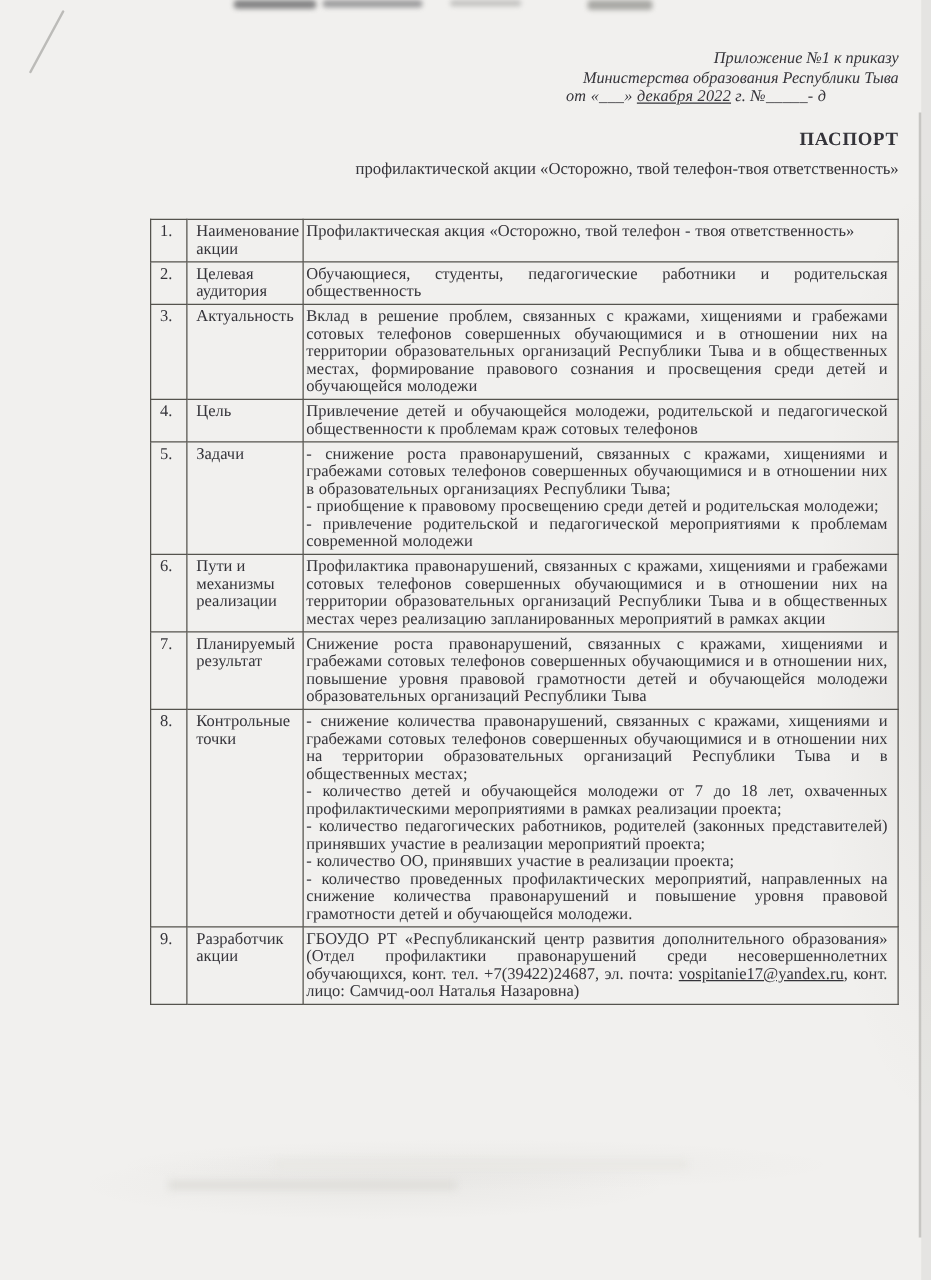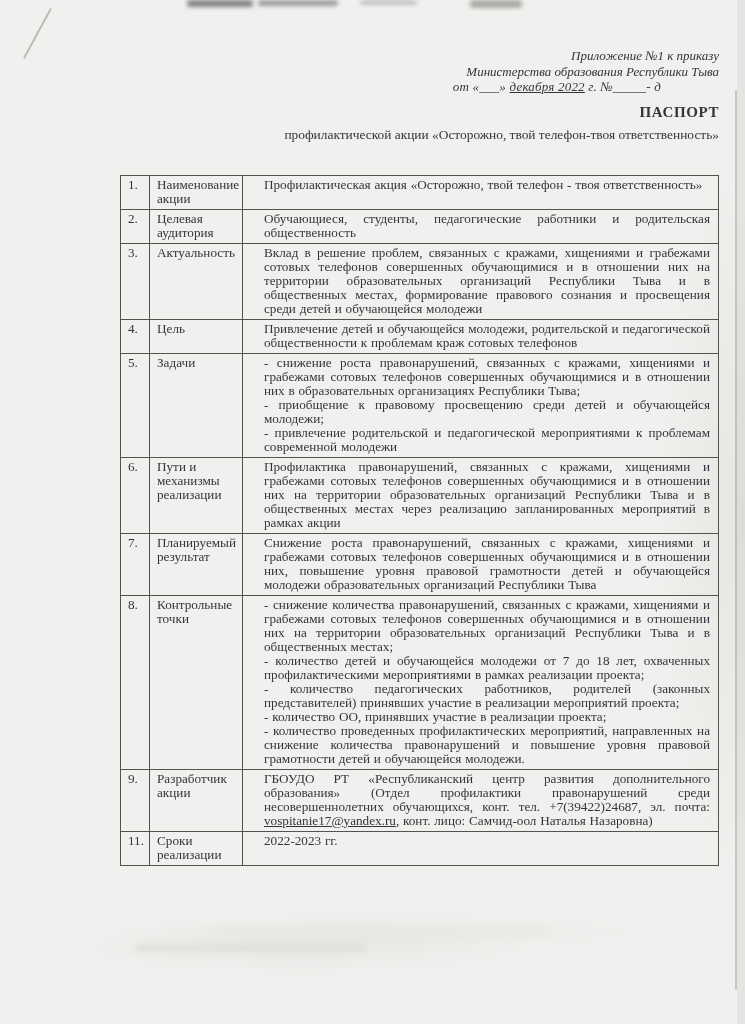--- a/index.html
+++ b/index.html
@@ -24,38 +24,38 @@
     transform:rotate(-61.6deg); transform-origin:0 0; }
   .edge-line { position:absolute; left:735px; top:90px; width:2px; height:900px;
     background:rgba(138,136,130,0.40); filter:blur(0.5px); }
   .edge-band { position:absolute; left:737px; top:0; width:8px; height:1024px;
     background:rgba(150,148,142,0.12); }
   .bottom-smudge { position:absolute; filter:blur(3px); }
   .bottom-smudge.b1 { left:135px; top:944px; width:230px; height:8px; background:#e0dfdb; }
   .bottom-smudge.b2 { left:220px; top:928px; width:330px; height:7px; background:#e9e8e4; }
 
   
-  .appendix { position:absolute; top:48px; right:26px; width:420px;
+  .appendix { position:absolute; top:38px; right:26px; width:420px;
     font-style:italic; font-size:13px; line-height:15.5px; text-align:right; }
   .ap-date { padding-right:58px; letter-spacing:.2px; }
   .u { text-decoration:underline; }
 
   
   .title-block { position:absolute; top:104px; left:120px; width:599px; text-align:right; }
   .title { font-weight:bold; font-size:15px; letter-spacing:.6px; margin-bottom:5px; }
   .subtitle { font-size:13.4px; line-height:17.5px; }
 
   
   .doc-table { position:absolute; top:175px; left:120px; width:599px;
     border-collapse:collapse; table-layout:fixed; }
   .doc-table td { border:1px solid #55534e; vertical-align:top;
     font-size:13.2px; line-height:14px; padding:2px 4px 3px 5px; }
   td.num { padding-left:7px; }
   td.label { padding-left:7px; padding-right:2px; }
-  td.content { padding-left:21px; padding-right:8px; }
+  td.content { padding-left:2px; padding-right:8px; }
   .para { text-align:justify; word-spacing:.5px; margin:0; }
 </style>
 </head>
 <body>
 
 <div class="page">
 
   <div class="smudge s1"></div>
   <div class="smudge s2"></div>
   <div class="smudge s3"></div>
@@ -110,21 +110,21 @@
           <td class="label">Цель</td>
           <td class="content">
             <div class="para"><span>Привлечение детей и обучающейся молодежи, родительской и педагогической общественности к проблемам краж сотовых телефонов</span></div>
           </td>
         </tr>
         <tr>
           <td class="num">5.</td>
           <td class="label">Задачи</td>
           <td class="content">
             <div class="para"><span>- снижение роста правонарушений, связанных с кражами, хищениями и грабежами сотовых телефонов совершенных обучающимися и в отношении них в образовательных организациях Республики Тыва;</span></div>
-            <div class="para"><span>- приобщение к правовому просвещению среди детей и обучающейся молодежи;</span></div>
+            <div class="para"><span>- приобщение к правовому просвещению среди детей и родительская молодежи;</span></div>
             <div class="para"><span>- привлечение родительской и педагогической мероприятиями к проблемам современной молодежи</span></div>
           </td>
         </tr>
         <tr>
           <td class="num">6.</td>
           <td class="label">Пути и механизмы реализации</td>
           <td class="content">
             <div class="para"><span>Профилактика правонарушений, связанных с кражами, хищениями и грабежами сотовых телефонов совершенных обучающимися и в отношении них на территории образовательных организаций Республики Тыва и в общественных местах через реализацию запланированных мероприятий в рамках акции</span></div>
           </td>
         </tr>
@@ -146,23 +146,16 @@
             <div class="para"><span>- количество проведенных профилактических мероприятий, направленных на снижение количества правонарушений и повышение уровня правовой грамотности детей и обучающейся молодежи.</span></div>
           </td>
         </tr>
         <tr>
           <td class="num">9.</td>
           <td class="label">Разработчик акции</td>
           <td class="content">
             <div class="para"><span>ГБОУДО РТ «Республиканский центр развития дополнительного образования» (Отдел профилактики правонарушений среди несовершеннолетних обучающихся, конт. тел. +7(39422)24687, эл. почта: </span><span class="u">vospitanie17@yandex.ru</span><span>, конт. лицо: Самчид-оол Наталья Назаровна)</span></div>
           </td>
         </tr>
-        <tr>
-          <td class="num">11.</td>
-          <td class="label">Сроки реализации</td>
-          <td class="content">
-            <div class="para"><span>2022-2023 гг.</span></div>
-          </td>
-        </tr>
       </tbody>
   </table>
 
 </div>
 
 </body></html>

